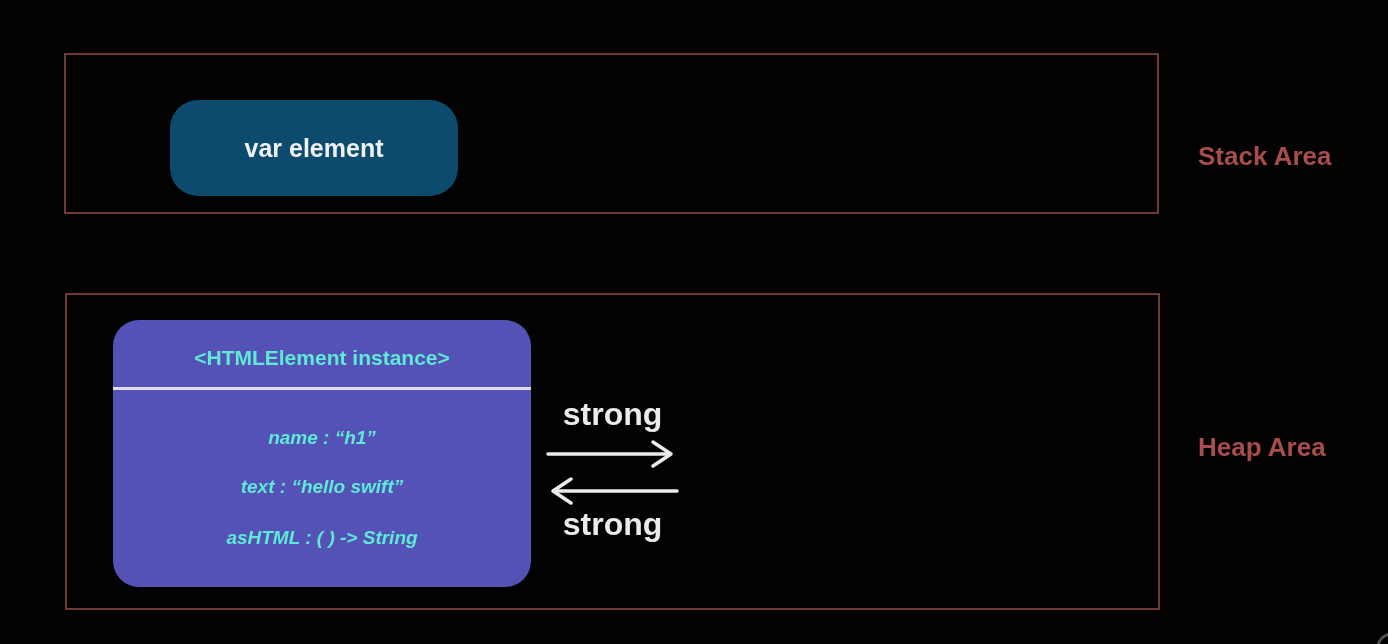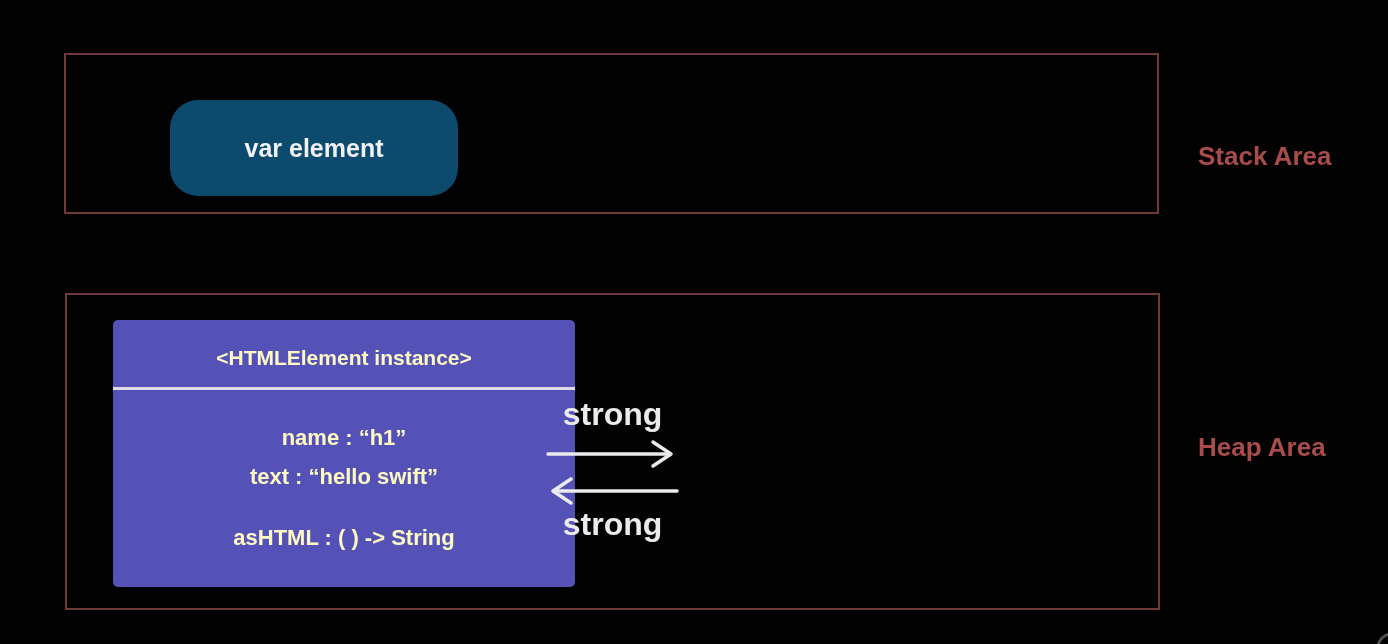--- a/index.html
+++ b/index.html
@@ -44,24 +44,24 @@
     border-radius: 28px;
     display: flex;
     align-items: center;
     justify-content: center;
     color: #f0f2f6;
     font-size: 25px;
   }
 
   .heap-obj {
     position: absolute;
-    width: 462px;
+    width: 418px;
     background: #5452b6;
-    border-radius: 5px;
-    color: #fef9c3;
+    border-radius: 26px;
+    color: #5eead4;
     box-sizing: border-box;
   }
   #instance-box { left: 113px; top: 320px; height: 267px; }
   #closure-box  { left: 707px; top: 322px; height: 265px; }
 
   .obj-title {
     position: absolute;
     left: 0; right: 0;
     top: 24px;
     text-align: center;
@@ -73,26 +73,27 @@
     position: absolute;
     left: 0; right: 0;
     top: 67px;
     height: 3px;
     background: #dedce8;
   }
   .obj-field {
     position: absolute;
     left: 0; right: 0;
     text-align: center;
-    font-size: 22px;
+    font-size: 19px;
     line-height: 26px;
     white-space: nowrap;
+    font-style: italic;
   }
   #instance-field-0 { top: 105px; }
-  #instance-field-1 { top: 144px; }
+  #instance-field-1 { top: 154px; }
   #instance-field-2 { top: 205px; }
   #closure-body {
     position: absolute;
     left: 0; right: 0;
     top: 146px;
     text-align: center;
     font-size: 21px;
     line-height: 28px;
     white-space: nowrap;
   }

